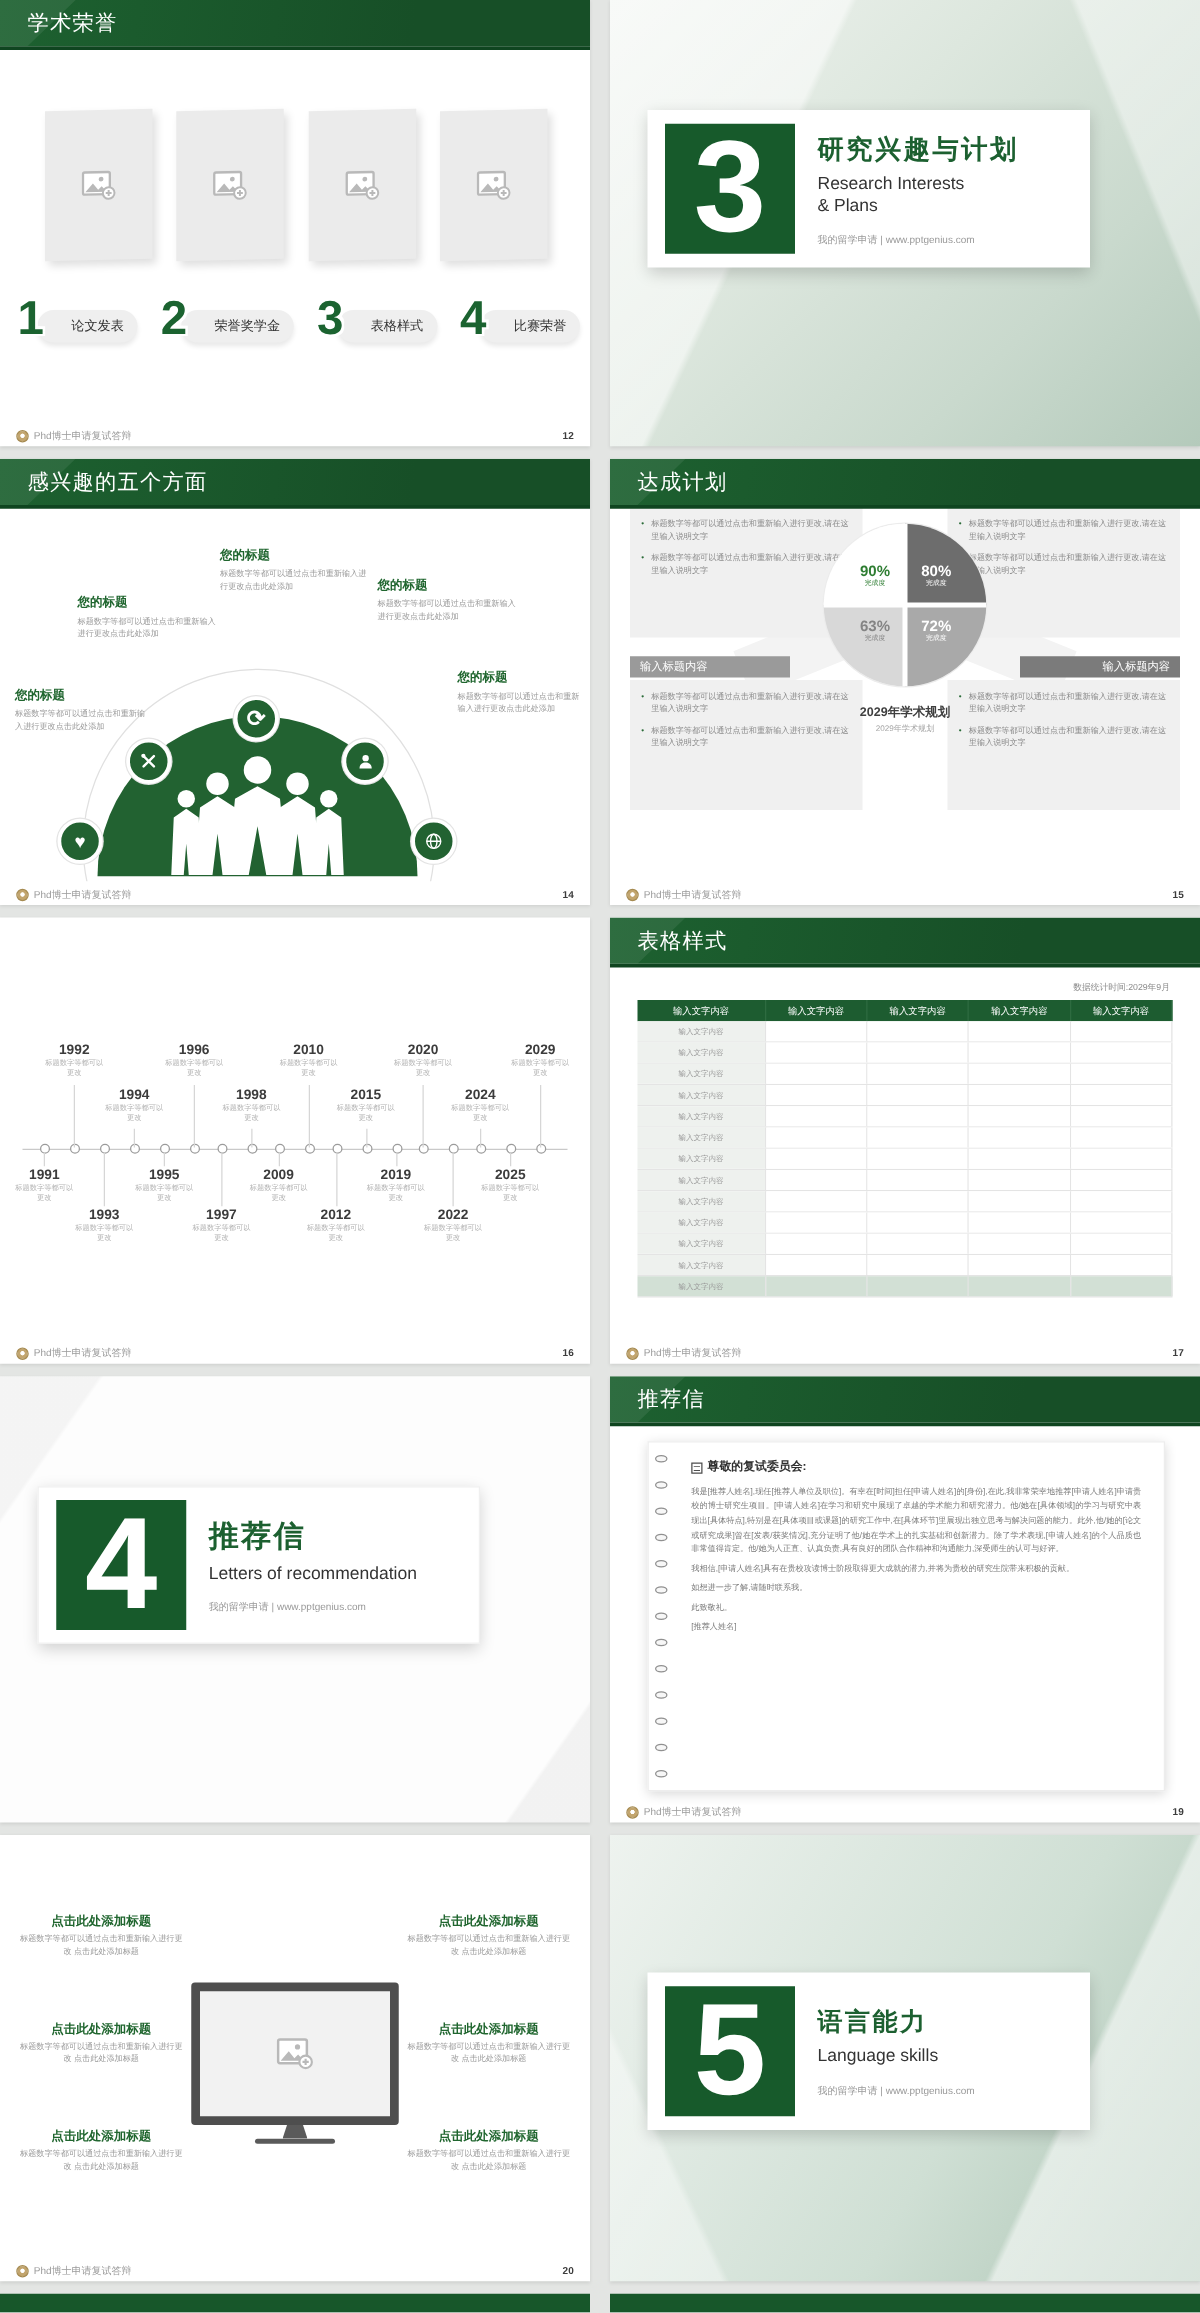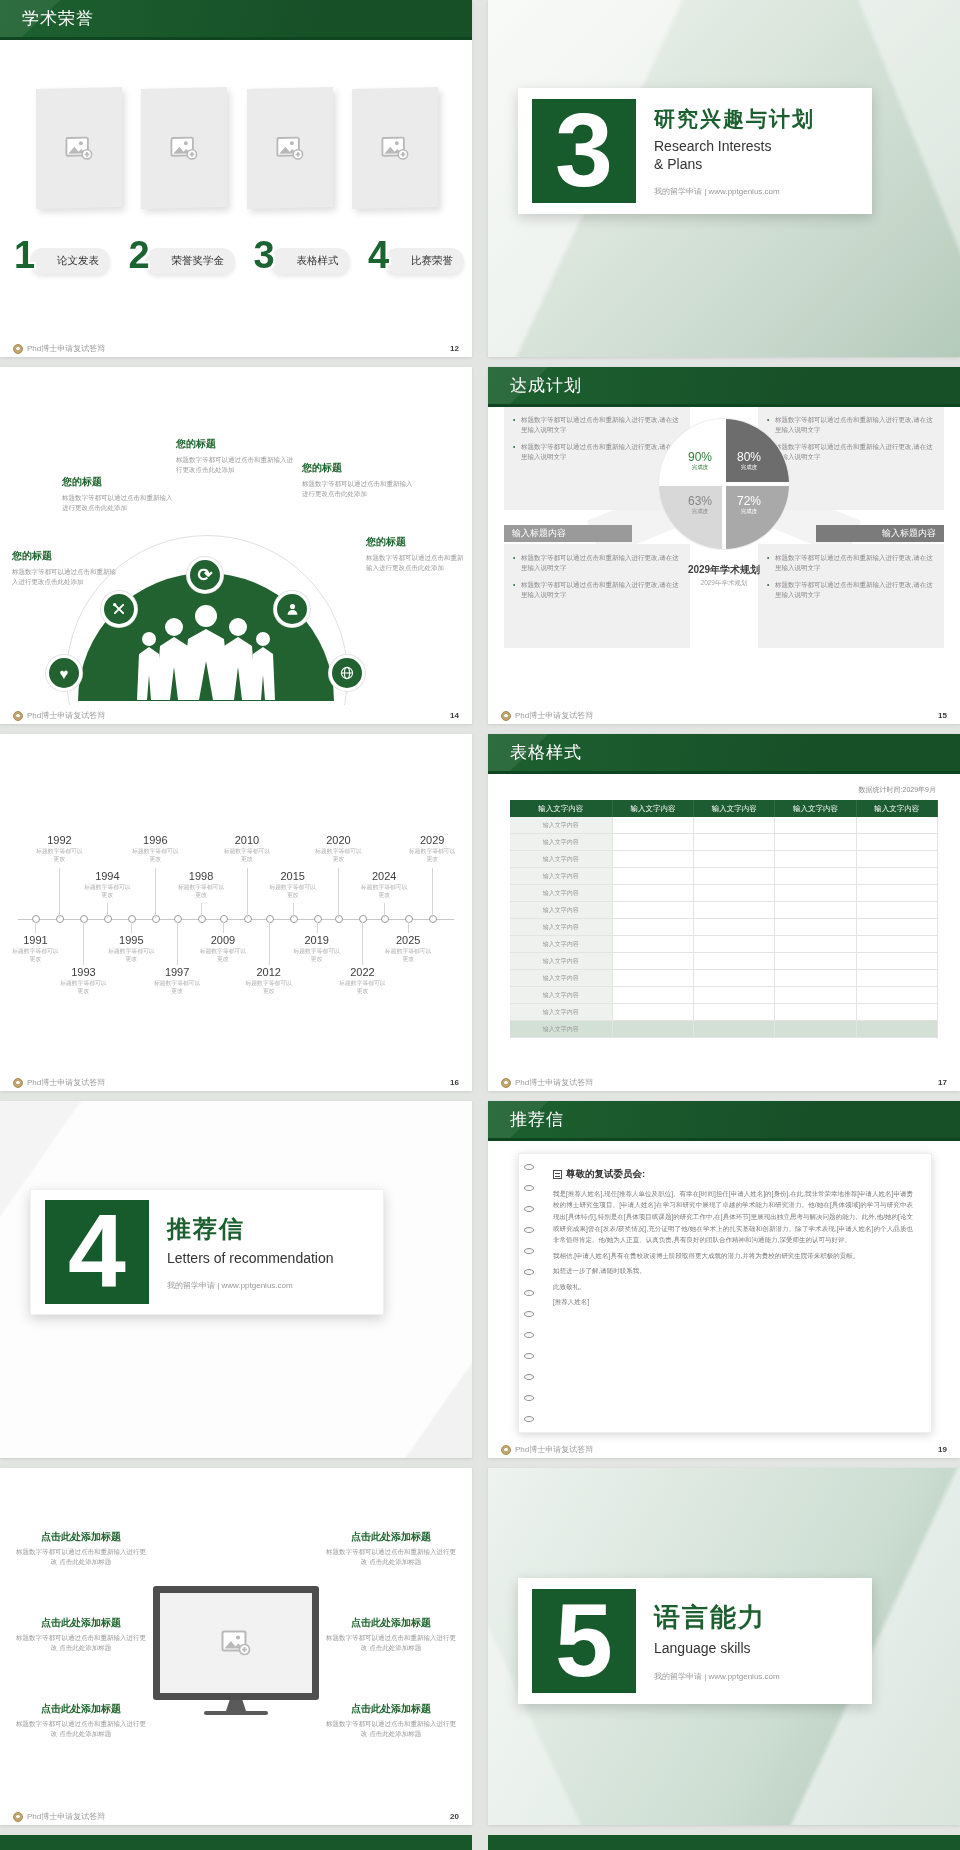--- a/index.html
+++ b/index.html
@@ -50,32 +50,32 @@
 
 .ribbon{position:absolute;left:96px;top:100px;width:280px;height:40px;background:#f3f3f3;z-index:0}
 .phead{position:absolute;height:17px;width:128px;color:#fff;font-size:9px;display:flex;align-items:center;padding:0 8px;box-sizing:border-box;z-index:2}
 .pbox{position:absolute;background:#f0f0f0;padding:5px 9px;box-sizing:border-box;width:186px;height:104px;z-index:1}
 .pbox .bullet{position:relative;font-size:6.5px;color:#8a8a8a;line-height:1.55;margin:4px 0 7px;padding-left:8px}
 .pbox .bullet:before{content:"•";color:#2a6b38;position:absolute;left:0;top:0}
 .pie{position:absolute;left:171px;top:52px;width:130px;height:130px;border-radius:50%;background:conic-gradient(#6d6d6d 0 90deg,#a9a9a9 90deg 180deg,#d8d8d8 180deg 270deg,#ffffff 270deg 360deg);box-shadow:0 0 0 1px #ececec;z-index:2}
 .pie:before{content:"";position:absolute;left:0;top:63px;width:100%;height:4px;background:#fff}
 .pie:after{content:"";position:absolute;top:0;left:63px;height:100%;width:4px;background:#fff}
 .pct{position:absolute;width:40px;text-align:center;z-index:3}
-.pct .v{display:block;font-size:12px;font-weight:normal;line-height:1.1}
+.pct .v{display:block;font-size:12px;font-weight:bold;line-height:1.1}
 .pct .l{display:block;font-size:5.5px;line-height:1.2}
 .pct-tl{color:#2e7d32}.pct-tr{color:#fff}.pct-bl{color:#848484}.pct-br{color:#fff}
 .plan-cap{position:absolute;left:186px;top:196px;width:100px;text-align:center;font-size:10px;font-weight:bold;color:#3f3f3f;z-index:3}
 .plan-sub{position:absolute;left:186px;top:212px;width:100px;text-align:center;font-size:6.5px;color:#a5a5a5;z-index:3}
 
 .tl{position:absolute;left:18px;right:18px;top:40px;bottom:20px}
 .tl-line{position:absolute;left:0;right:0;top:145px;height:1px;background:#c9c9c9}
 .tp{position:absolute;top:0;bottom:0;width:0}
 .tp .dot{position:absolute;left:-3px;top:141px;width:6px;height:6px;border-radius:50%;background:#fff;border:1.5px solid #9b9b9b;box-sizing:content-box}
 .tp .blk{position:absolute;left:-24px;width:48px;text-align:center}
-.tp .yr{font-size:11px;font-weight:normal;color:#3c3c3c;line-height:1.1}
+.tp .yr{font-size:11px;font-weight:bold;color:#3c3c3c;line-height:1.1}
 .tp .cap{font-size:5.8px;color:#b2b2b2;line-height:1.4;margin-top:1px}
 .tp .tick{position:absolute;left:0;width:1px;background:#d6d6d6}
 .t-th .blk{top:60px}.t-th .tick{top:94px;height:50px}
 .t-tl .blk{top:96px}.t-tl .tick{top:129px;height:15px}
 .t-bh .blk{top:160px}.t-bh .tick{top:148px;height:11px}
 .t-bl .blk{top:192px}.t-bl .tick{top:148px;height:43px}
 
 .tbl-note{position:absolute;right:24px;top:51px;font-size:7px;color:#8a8a8a}
 .tbl{position:absolute;left:22px;right:22px;top:66px}
 .tbl .hrow{display:flex;height:17px;background:#1d5c30}
@@ -178,20 +178,23 @@
     <div class="num-sq">3</div>
     <div>
       <div class="dc-title">研究兴趣与计划</div>
       <div class="dc-sub"><span>Research Interests</span><br><span>&amp; Plans</span></div>
       <div class="dc-brand">我的留学申请 | www.pptgenius.com</div>
     </div>
   </div>
 </div>
 
 <div class="slide col-l r2">
+  <div class="sl-header">
+    <span class="sl-title">感兴趣的五个方面</span>
+  </div>
   <div class="int-b" style="left:176px;top:70px;width:118px">
       <h4>您的标题</h4>
       <p>标题数字等都可以通过点击和重新输入进行更改点击此处添加</p>
     </div>
   <div class="int-b" style="left:62px;top:108px">
       <h4>您的标题</h4>
       <p>标题数字等都可以通过点击和重新输入进行更改点击此处添加</p>
     </div>
   <div class="int-b" style="left:302px;top:94px">
       <h4>您的标题</h4>
@@ -682,21 +685,21 @@
         <span>Phd博士申请复试答辩</span>
       </span>
     <span class="page-num">20</span>
   </div>
 </div>
 
 <div class="slide col-r r5 div-green5">
   <div class="divider-card" style="top:110px">
     <div class="num-sq">5</div>
     <div>
-      <div class="dc-title" style="font-size:26px">语言能力</div>
+      <div class="dc-title" style="font-size:20px">语言能力</div>
       <div class="dc-sub">Language skills</div>
       <div class="dc-brand">我的留学申请 | www.pptgenius.com</div>
     </div>
   </div>
 </div>
 
 <div class="strip sl"></div>
 <div class="strip sr"></div>
 
 </body></html>

